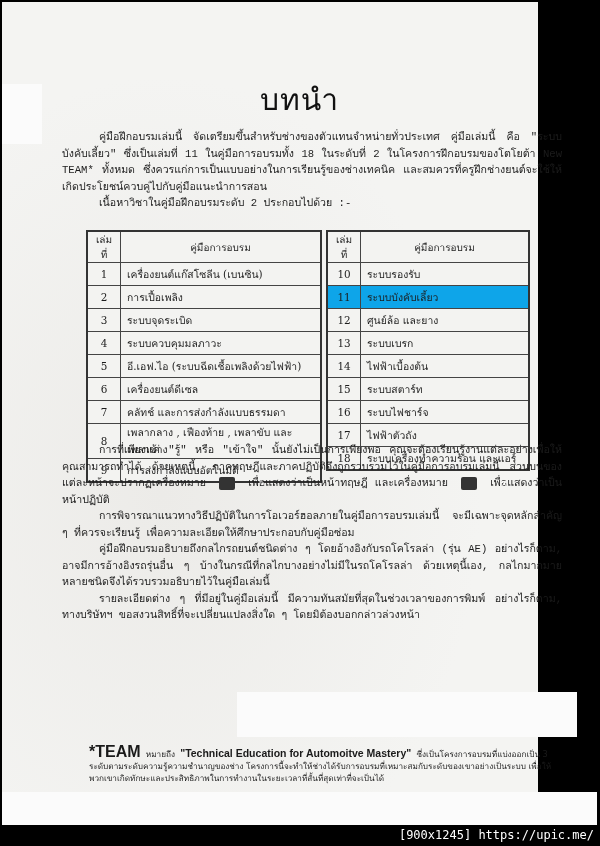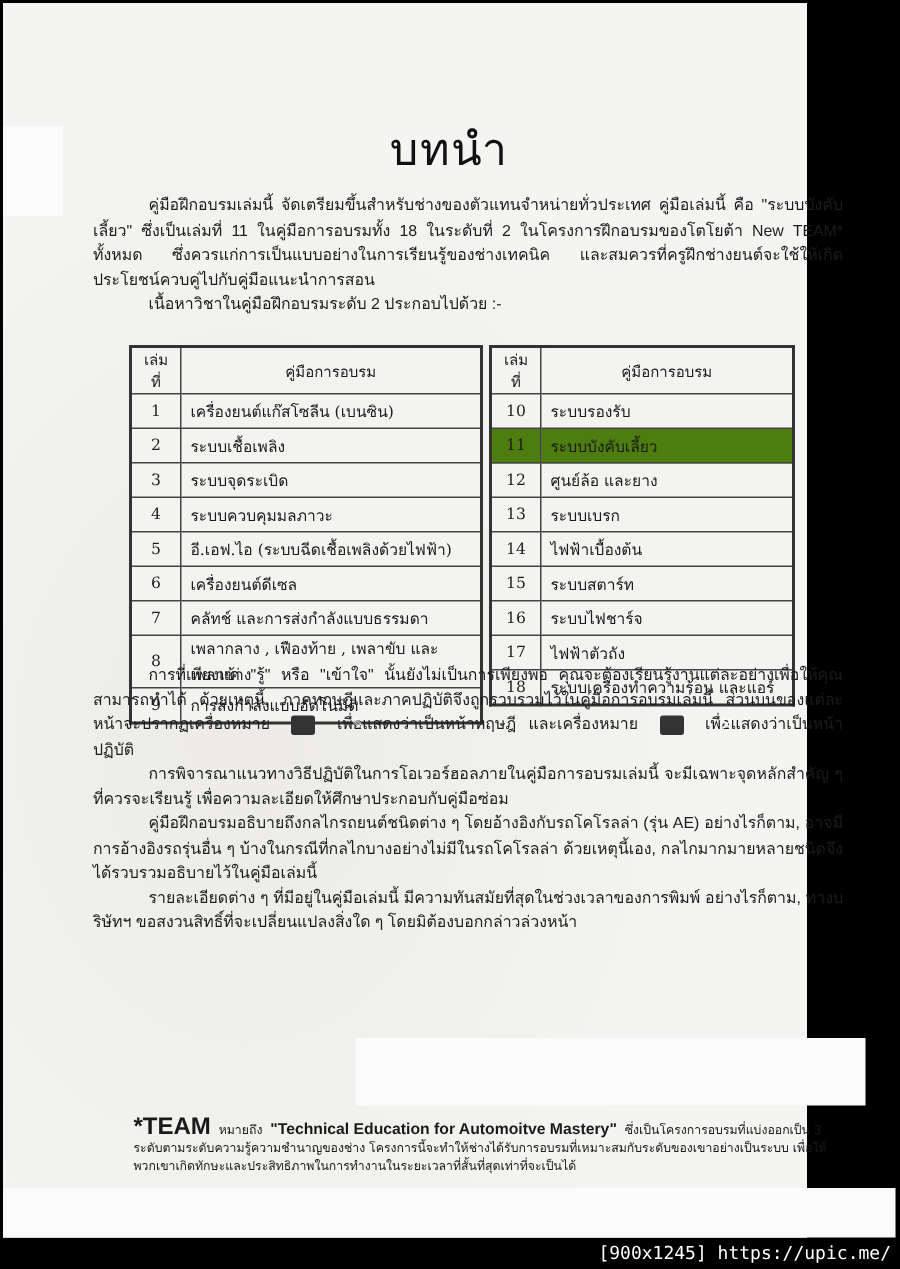--- a/index.html
+++ b/index.html
@@ -12,34 +12,34 @@
     background:#f4f4f2;
     background-image: radial-gradient(ellipse at 30% 60%, #ecebe8 0%, #f4f4f2 60%);
   }
   .whitepatch { position:absolute; background:#fbfbfb; }
   .title {
     position:absolute; top:74px; left:0; width:595px; text-align:center;
     font-size:30px; font-weight:normal; letter-spacing:1px; color:#111;
   }
   .para {
     position:absolute; left:60px; width:500px; font-size:10.6px; line-height:16.5px;
-    font-family:Liberation Sans, sans-serif; color:#1c1c1c; text-align:justify;
+    font-family:Liberation Mono, monospace; color:#1c1c1c; text-align:justify;
   }
   .indent { text-indent:37px; display:block; }
   table.courses {
     position:absolute; border-collapse:collapse; font-size:10.4px;
     font-family:"DejaVu Serif", serif; background:#f3f3f1;
     border:2px solid #333;
   }
   table.courses td, table.courses th {
     border:1px solid #444; height:22px; padding:0 6px; font-weight:normal; color:#1c1c1c;
   }
   table.courses th { height:20px; text-align:center; font-size:10px; }
   table.courses td.num { text-align:center; width:20px; }
-  table.courses tr.hl td { background:#4d7c0f; }
+  table.courses tr.hl td { background:#0ea5e9; }
   .icon-box {
     display:inline-block; width:16px; height:13px; vertical-align:middle;
     background:#333; border-radius:2px; margin:0 6px; position:relative;
   }
   .icon-box span { position:absolute; color:#fff; font-size:10px; left:3px; top:-1px; }
   .signature {
     position:absolute; left:360px; top:670px; font-size:13px; color:#111;
     font-family:"DejaVu Sans", sans-serif;
   }
   .footnote {
@@ -74,21 +74,21 @@
         <tr>
       <th>เล่มที่</th>
       <th>คู่มือการอบรม</th>
     </tr>
     <tr>
           <td class="num">1</td>
           <td>เครื่องยนต์แก๊สโซลีน (เบนซิน)</td>
         </tr>
     <tr>
           <td class="num">2</td>
-          <td>ระบบเชื้อเพลิง</td>
+          <td>การเปื้อเพลิง</td>
         </tr>
     <tr>
           <td class="num">3</td>
           <td>ระบบจุดระเบิด</td>
         </tr>
     <tr>
           <td class="num">4</td>
           <td>ระบบควบคุมมลภาวะ</td>
         </tr>
     <tr>

